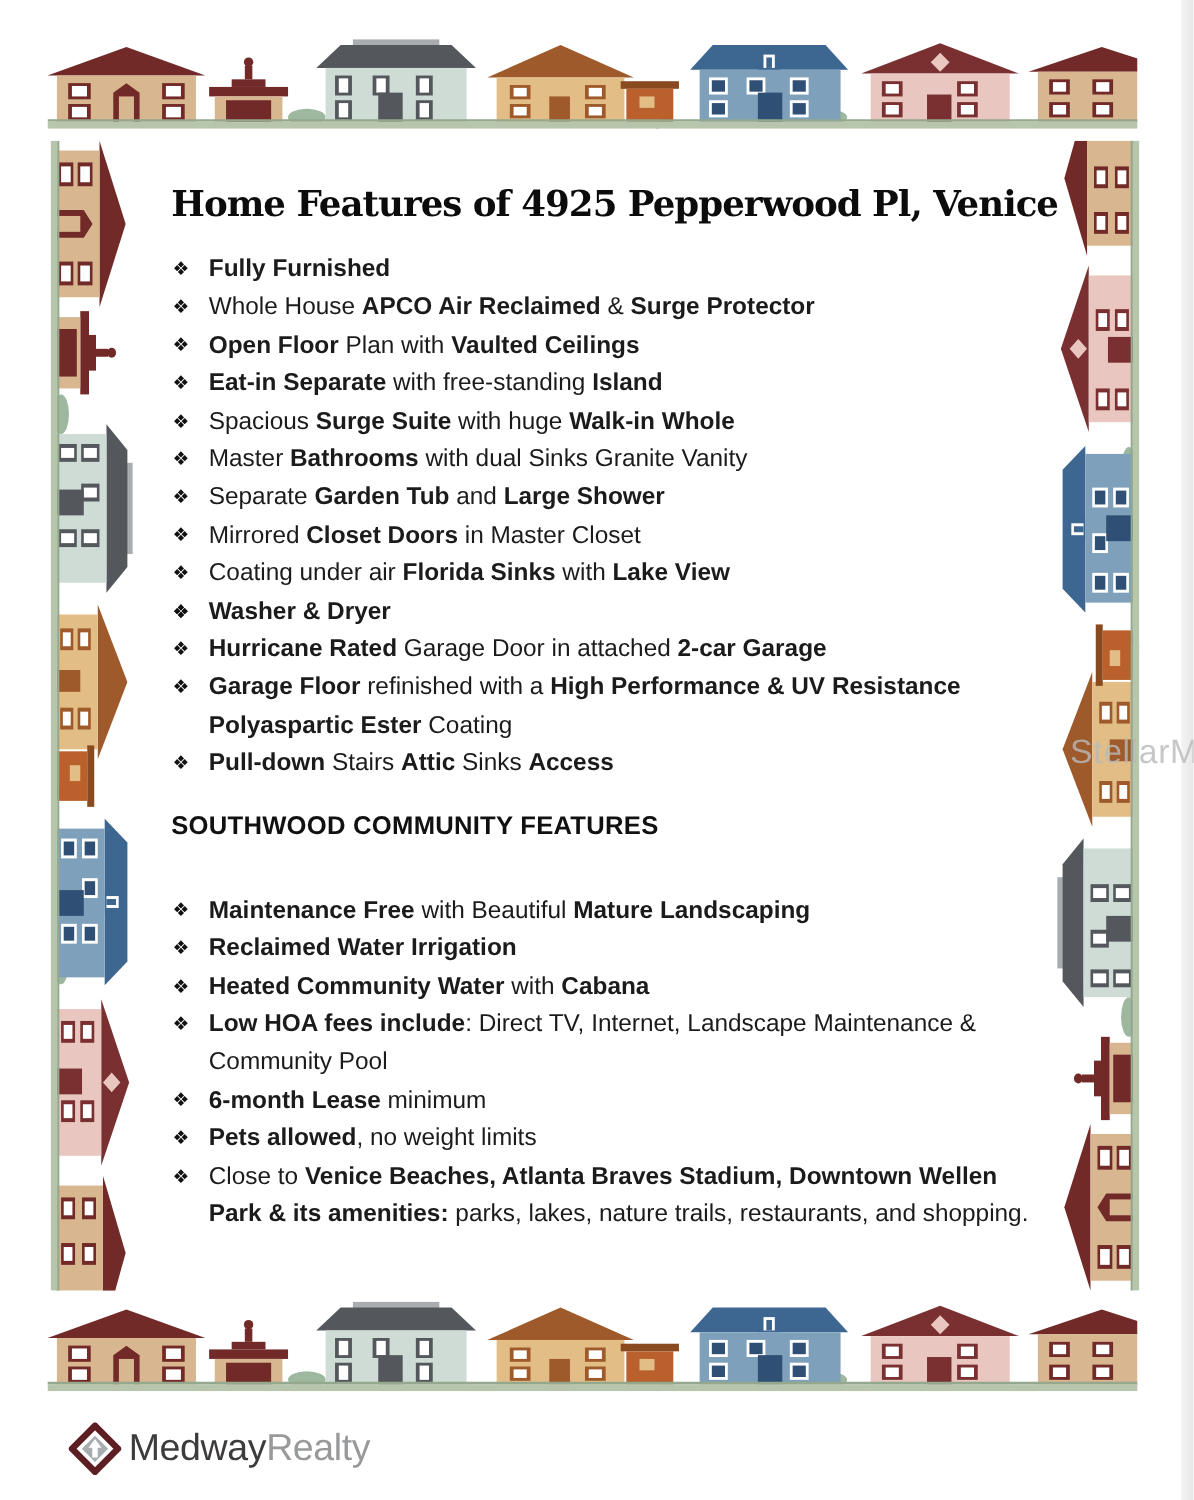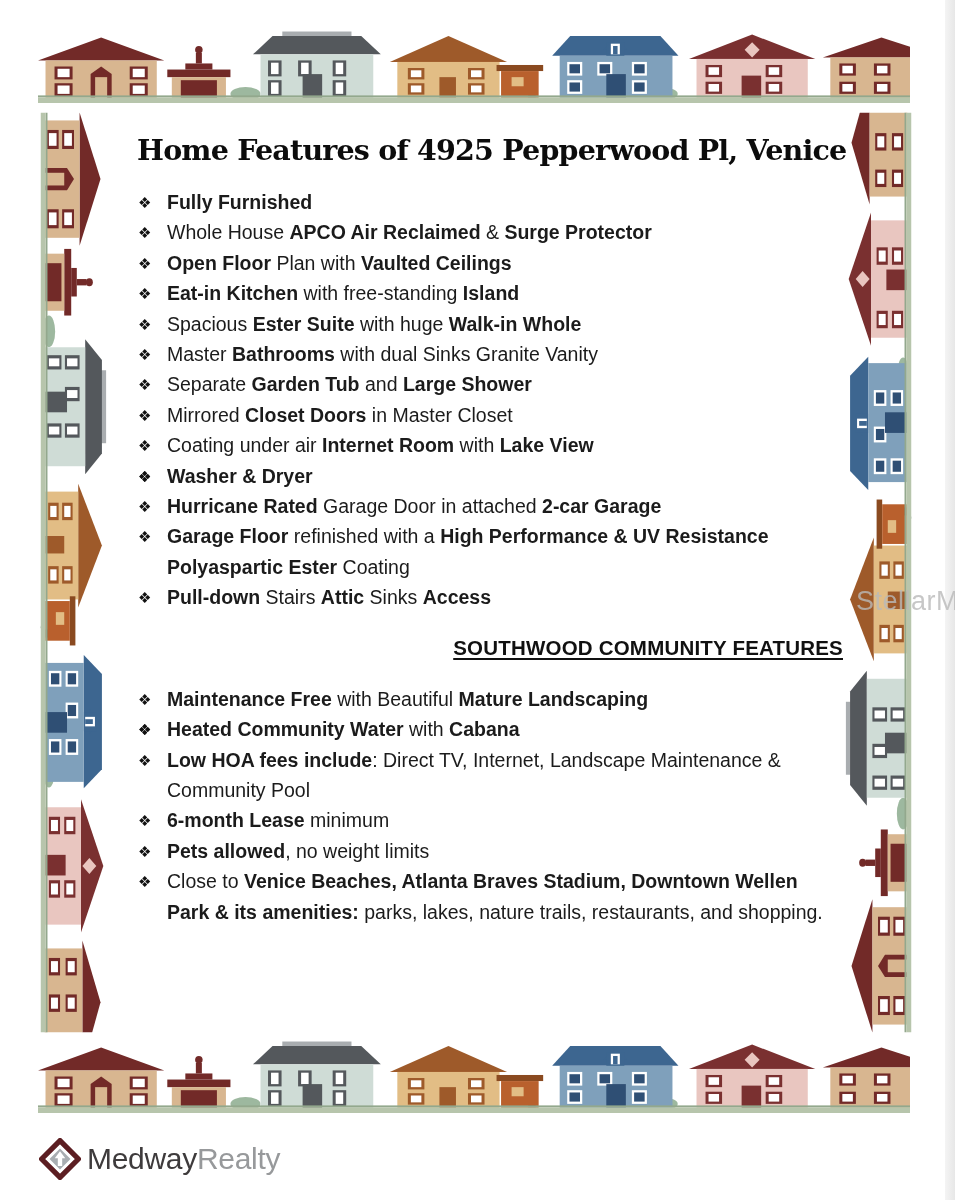--- a/index.html
+++ b/index.html
@@ -15,32 +15,32 @@
   .hborder.top{top:30px;}
   .hborder.bottom{top:1040px;}
   .vborder{position:absolute;width:920px;height:67px;}
   .vborder.left{left:-386px;top:539px;transform:rotate(90deg);}
   .vborder.right{left:418px;top:539px;transform:rotate(-90deg);}
   .hborder svg,.vborder svg{display:block;width:100%;height:100%;}
   
   .watermark{position:absolute;left:856px;top:586px;z-index:5;
              font-size:27px;letter-spacing:.5px;color:rgba(185,185,185,.8);}
   
-  .content{position:absolute;left:137px;top:129px;width:706px;z-index:3;}
+  .content{position:absolute;left:137px;top:142px;width:706px;z-index:3;}
   h1.title{margin:0 0 16px 0;font-family:"DejaVu Serif","Liberation Serif",serif;
            font-weight:bold;font-size:28.5px;letter-spacing:-.8px;color:#0c0c0c;
            white-space:nowrap;line-height:42px;}
   ul.features{list-style:none;margin:0;padding:0;font-size:19.5px;line-height:30.4px;}
   ul.features li{position:relative;padding-left:30px;}
   ul.features .blt{position:absolute;left:1px;top:1px;font-size:15px;color:#111;}
   .b{font-weight:bold;text-align:center;}
-  h2.section-heading{margin:23px 0 24px 0;font-size:20.5px;font-weight:bold;
-           text-decoration:underline;text-underline-offset:3px;letter-spacing:.2px;color:#111;text-align:right;}
-  
-  .brand{position:absolute;left:39px;top:1138px;display:flex;align-items:center;z-index:3;}
+  h2.section-heading{margin:23px 0 40px 0;font-size:20.5px;font-weight:bold;
+           text-underline-offset:3px;letter-spacing:.2px;color:#111;}
+  
+  .brand{position:absolute;left:55px;top:1138px;display:flex;align-items:center;z-index:3;}
   .brand svg{display:block;margin-right:6px;}
   .brand .word{font-size:30px;letter-spacing:-.3px;}
   .brand .w1{color:var(--brand-dark,#3e3b3c);}
   .brand .w2{color:var(--brand-gray,#97999b);}
 </style>
 </head>
 <body>
 
 <div class="page">
 
@@ -191,38 +191,38 @@
 
   <div class="watermark">StellarMLS</div>
 
   <div class="content">
     <h1 class="title">Home Features of 4925 Pepperwood Pl, Venice</h1>
 
     <ul class="features">
         <li><span class="blt">❖</span><span class="b">Fully Furnished</span></li>
         <li><span class="blt">❖</span><span>Whole House </span><span class="b">APCO Air Reclaimed</span><span> &amp; </span><span class="b">Surge Protector</span></li>
         <li><span class="blt">❖</span><span class="b">Open Floor</span><span> Plan with </span><span class="b">Vaulted Ceilings</span></li>
-        <li><span class="blt">❖</span><span class="b">Eat-in Kitchen</span><span> with free-standing </span><span class="b">Island</span></li>
-        <li><span class="blt">❖</span><span>Spacious </span><span class="b">Ester Suite</span><span> with huge </span><span class="b">Walk-in Whole</span></li>
+        <li><span class="blt">❖</span><span class="b">Eat-in Separate</span><span> with free-standing </span><span class="b">Island</span></li>
+        <li><span class="blt">❖</span><span>Spacious </span><span class="b">Surge Suite</span><span> with huge </span><span class="b">Walk-in Whole</span></li>
         <li><span class="blt">❖</span><span>Master </span><span class="b">Bathrooms</span><span> with dual Sinks Granite Vanity</span></li>
         <li><span class="blt">❖</span><span>Separate </span><span class="b">Garden Tub</span><span> and </span><span class="b">Large Shower</span></li>
         <li><span class="blt">❖</span><span>Mirrored </span><span class="b">Closet Doors</span><span> in Master Closet</span></li>
-        <li><span class="blt">❖</span><span>Coating under air </span><span class="b">Internet Room</span><span> with </span><span class="b">Lake View</span></li>
+        <li><span class="blt">❖</span><span>Coating under air </span><span class="b">Florida Sinks</span><span> with </span><span class="b">Lake View</span></li>
         <li><span class="blt">❖</span></li>
         <li><span class="blt">❖</span><span class="b">Washer &amp; Dryer</span></li>
         <li><span class="blt">❖</span><span class="b">Hurricane Rated</span><span> Garage Door in attached </span><span class="b">2-car Garage</span></li>
         <li><span class="blt">❖</span><span class="b">Garage Floor</span><span> refinished with a </span><span class="b">High Performance &amp; UV Resistance Polyaspartic Ester</span><span> Coating</span></li>
         <li><span class="blt">❖</span><span class="b">Pull-down</span><span> Stairs </span><span class="b">Attic</span><span> Sinks </span><span class="b">Access</span></li>
       </ul>
 
     <h2 class="section-heading">SOUTHWOOD COMMUNITY FEATURES</h2>
 
     <ul class="features">
         <li><span class="blt">❖</span><span class="b">Maintenance Free</span><span> with Beautiful </span><span class="b">Mature Landscaping</span></li>
-        <li><span class="blt">❖</span></li>
+        <li><span class="blt">❖</span><span class="b">Reclaimed Water Irrigation</span></li>
         <li><span class="blt">❖</span><span class="b">Heated Community Water</span><span> with </span><span class="b">Cabana</span></li>
         <li><span class="blt">❖</span><span class="b">Low HOA fees include</span><span>: Direct TV, Internet, Landscape Maintenance &amp; Community Pool</span></li>
         <li><span class="blt">❖</span><span class="b">6-month Lease</span><span> minimum</span></li>
         <li><span class="blt">❖</span><span class="b">Pets allowed</span><span>, no weight limits</span></li>
         <li><span class="blt">❖</span><span>Close to </span><span class="b">Venice Beaches, Atlanta Braves Stadium, Downtown Wellen Park &amp; its amenities:</span><span> parks, lakes, nature trails, restaurants, and shopping.</span></li>
       </ul>
   </div>
 
   <div class="brand">
     <svg width="42" height="42" viewBox="0 0 48 48">

